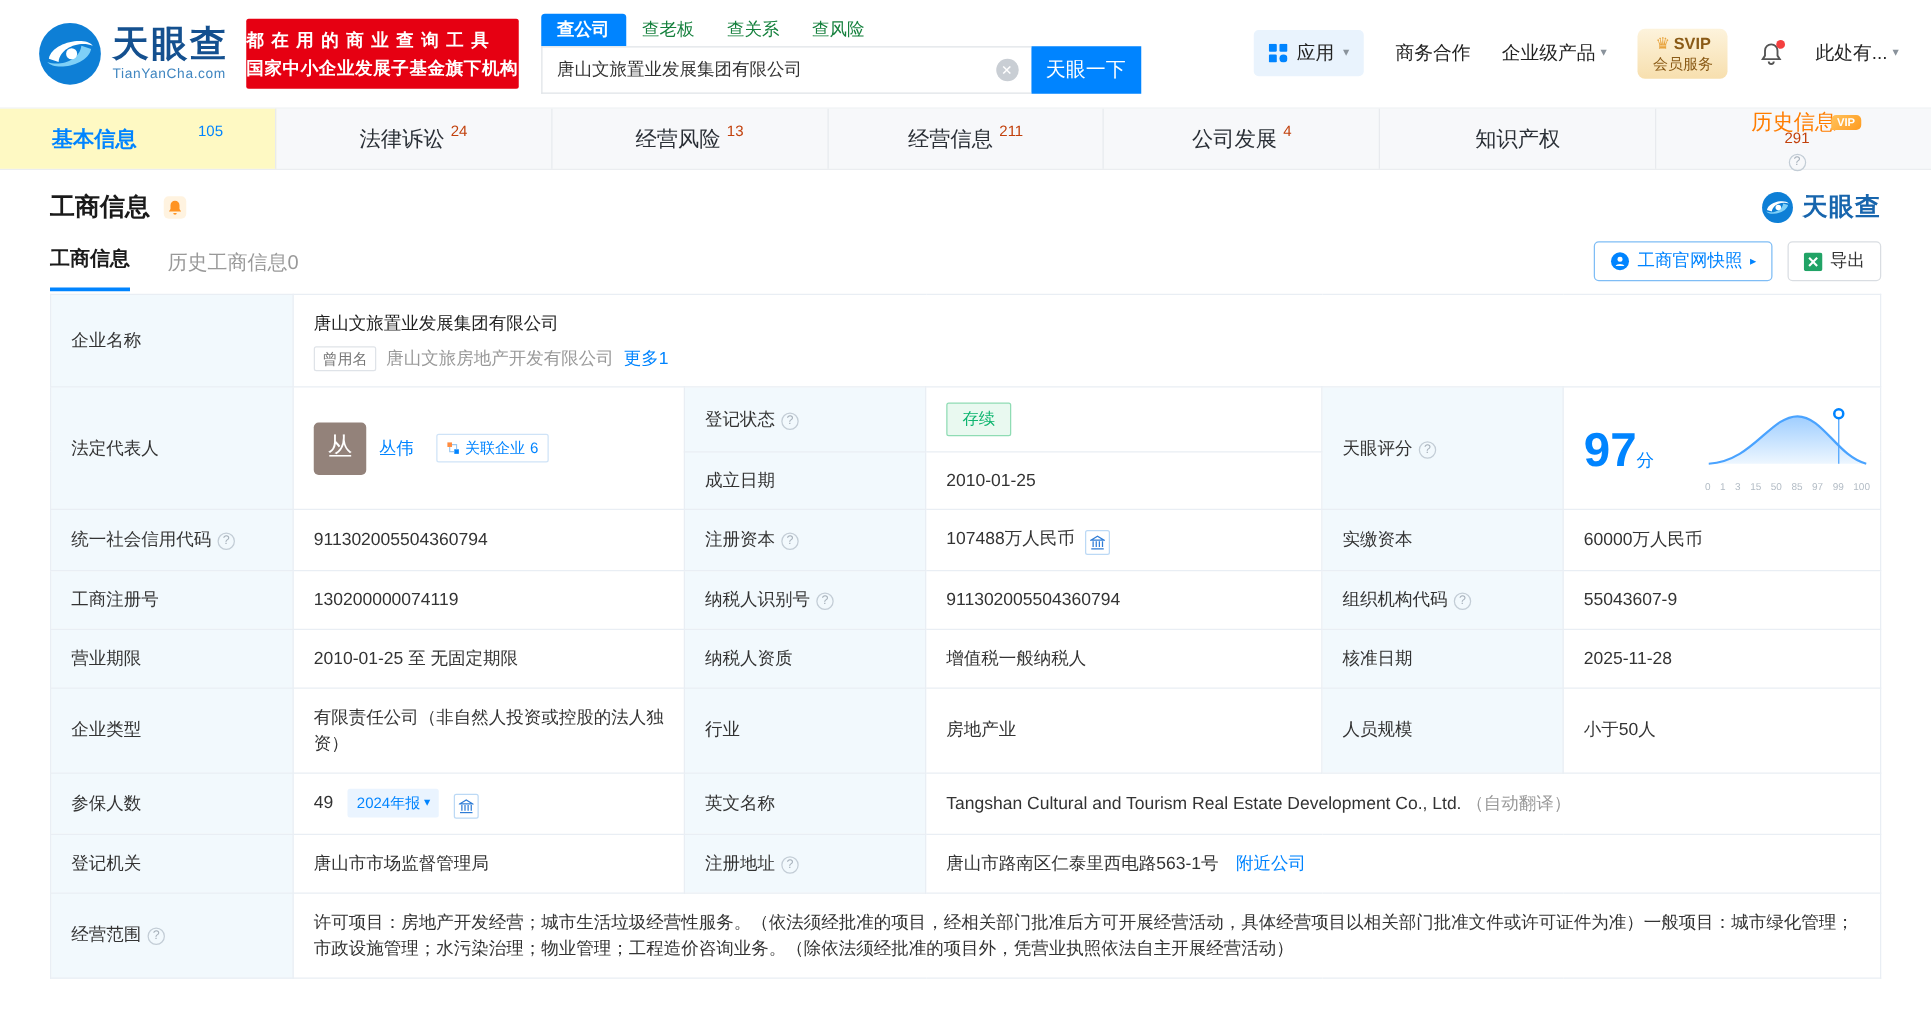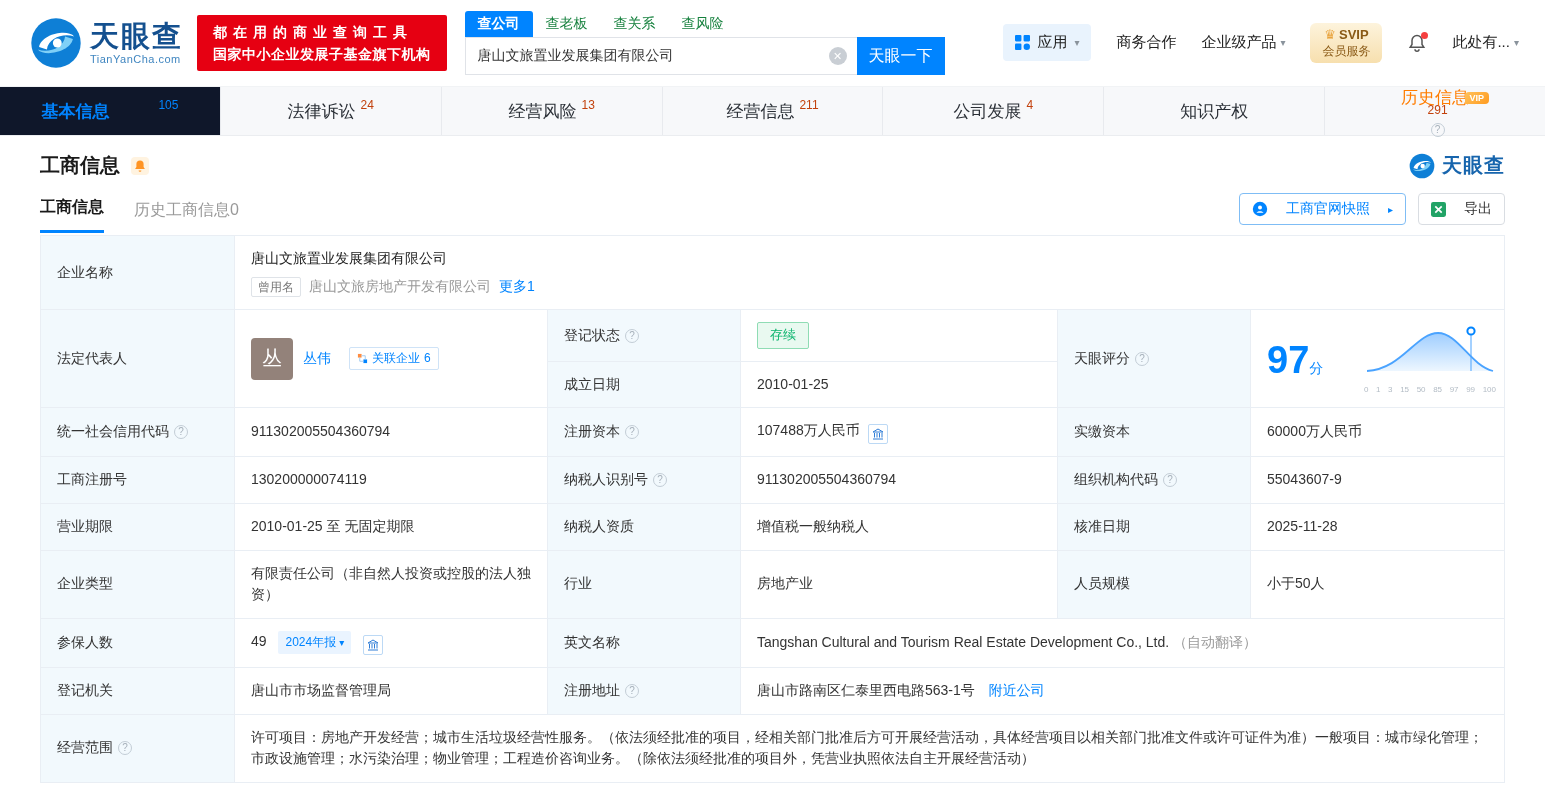--- a/index.html
+++ b/index.html
@@ -11,21 +11,21 @@
   .link { color:#0084ff; }
   .gray { color:#999; }
 
   
   .header { height:86px; display:flex; align-items:center; padding:0 26px 0 30px; background:#fff; }
   .logo { display:flex; align-items:center; gap:8px; cursor:pointer; }
   .logo svg { width:52px; height:52px; }
   .logo-txt { display:flex; flex-direction:column; line-height:1.15; }
   .logo-name { font-size:29px; font-weight:bold; color:#14508f; letter-spacing:2px; }
   .logo-domain { font-size:11px; color:#4086c0; letter-spacing:0.5px; }
-  .banner { margin-left:14px; background:#e60012; color:#fff; font-weight:bold; padding:6px 16px; font-size:14px; line-height:1.6; border-radius:2px; }
+  .banner { margin-left:14px; background:#e60012; color:#fff; font-weight:bold; padding:6px 0; font-size:14px; line-height:1.6; border-radius:2px; }
   .banner .b1 { letter-spacing:6px; }
   .banner .b2 { letter-spacing:0.5px; }
 
   .search { margin-left:18px; }
   .stabs { display:flex; align-items:flex-end; height:26px; font-size:14px; }
   .stab { padding:4px 13px; color:#15803d; cursor:pointer; }
   .stab.on { background:#0084ff; color:#fff; border-radius:3px 3px 0 0; font-weight:bold; }
   .srow { display:flex; height:38px; width:480px; }
   .sinput-wrap { position:relative; flex:1; }
   input.sinput { width:100%; height:38px; border:1px solid #e0e3e8; border-right:none; padding:0 36px 0 12px; font-size:14px; color:#333; outline:none; }
@@ -41,21 +41,21 @@
   .svip .crown { color:#e8a33d; font-size:13px; }
   .svip .l2 { font-size:12px; color:#8a5a16; }
   .bell { position:relative; cursor:pointer; line-height:0; }
   .bell .dot { position:absolute; top:-1px; right:-1px; width:7px; height:7px; background:#f53f3f; border-radius:50%; }
 
   
   .tabbar { height:50px; display:flex; background:#f7f8fa; border-top:1px solid #f1f3f5; border-bottom:1px solid #ebedf0; }
   .tab { flex:1; display:flex; align-items:center; justify-content:center; font-size:17px; color:#2a2f36; border-right:1px solid #e8eaee; cursor:pointer; position:relative; }
   .tab:last-child { border-right:none; }
   .tab .cnt { font-size:12px; color:#c2410c; margin-left:5px; transform:translateY(-6px); }
-  .tab.on { background:#0f172a; color:#0084ff; font-weight:bold;gap:44px; }
+  .tab.on { background:#fef9c3; color:#0084ff; font-weight:bold;gap:44px; }
   .tab.on .cnt { color:#0084ff; font-weight:normal; }
   .tab.hist { color:#ff7d00;flex-direction:column; }
   .vip-badge { position:absolute; top:5px; right:56px; background:linear-gradient(135deg,#ffc25c,#ff9b1f); color:#fff; font-size:9px; font-weight:bold; padding:1px 5px; border-radius:4px 4px 4px 0; }
 
   
   .q { display:inline-block; width:14px; height:14px; border:1px solid #c3cdd6; border-radius:50%; color:#a6b0ba; font-size:10px; line-height:12px; text-align:center; margin-left:5px; vertical-align:1px; cursor:pointer; font-weight:normal; }
   .q::after { content:"?"; }
 
   
   .content { padding:16px 40px 0; }
@@ -63,21 +63,21 @@
   .sec-title { font-size:20px; font-weight:bold; color:#1a1a1a; }
   .sub-bell { margin-left:10px; cursor:pointer; line-height:0; }
   .brand { margin-left:auto; display:flex; align-items:center; gap:7px; }
   .brand svg { width:26px; height:26px; }
   .brand-name { font-size:20px; font-weight:bold; color:#1765ad; letter-spacing:1px; }
 
   .subrow { display:flex; align-items:flex-end; margin-top:14px; }
   .subtab { font-size:16px; color:#999; margin-right:30px; padding-bottom:12px; cursor:pointer; }
   .subtab.on { color:#1a1a1a; font-weight:bold; border-bottom:3px solid #0084ff; }
   .actions { margin-left:auto; display:flex; gap:12px; padding-bottom:8px; }
-  .btn { display:flex; align-items:center; gap:18px; height:32px; padding:0 12px; border-radius:4px; font-size:14px; cursor:pointer; background:#fff; white-space:nowrap;text-align:right; }
+  .btn { display:flex; align-items:center; gap:6px; height:32px; padding:0 12px; border-radius:4px; font-size:14px; cursor:pointer; background:#fff; white-space:nowrap;text-align:right; }
   .btn.snapshot { border:1px solid #7fbdf5; color:#0084ff; }
   .btn.snapshot .arr { font-size:10px; }
   .btn.export { border:1px solid #d9dde2; color:#333; }
 
   
   table.info { width:100%; border-collapse:collapse; table-layout:fixed; margin-top:2px; font-size:14px; }
   .info td { border:1px solid #e9eef4; padding:12px 16px; vertical-align:middle; color:#333; line-height:1.55; word-break:break-all; }
   .info td.lbl { background:#f2f9fd; color:#333; }
 
   .cname { color:#222; }

